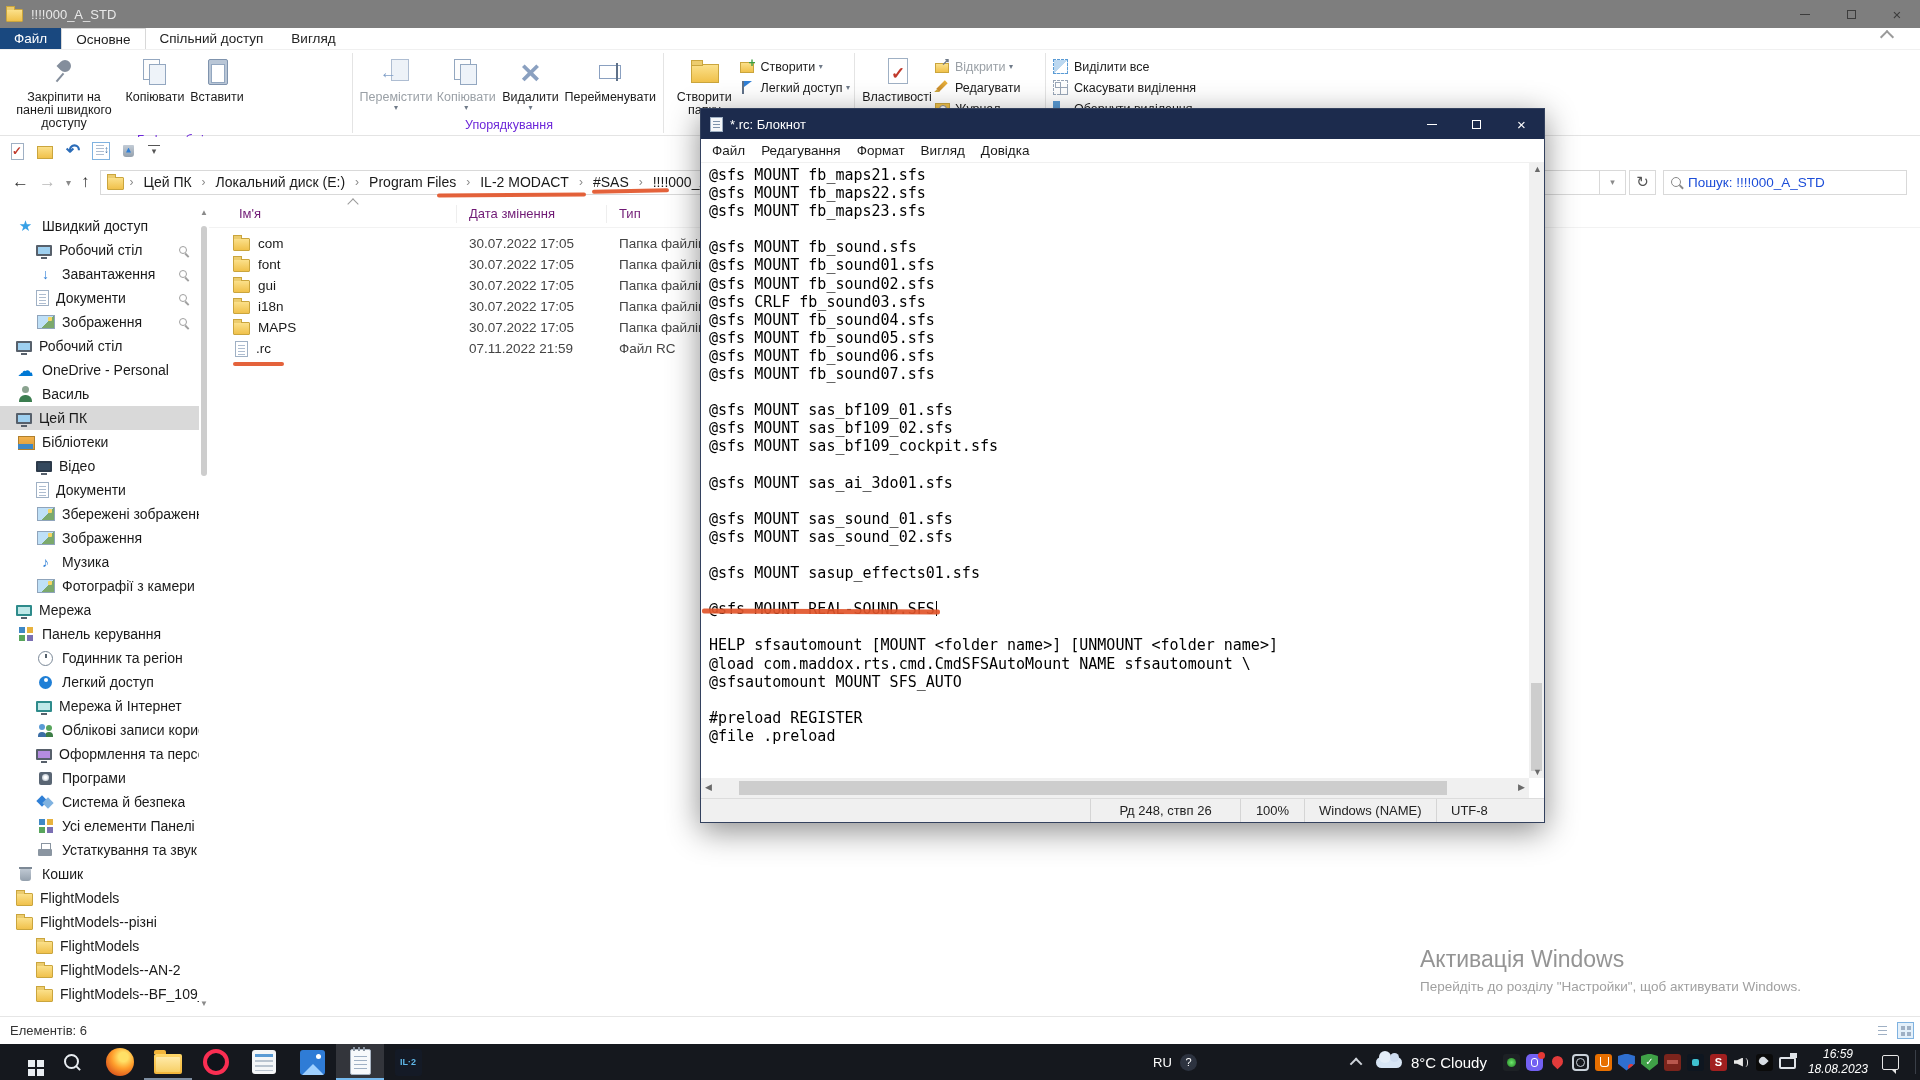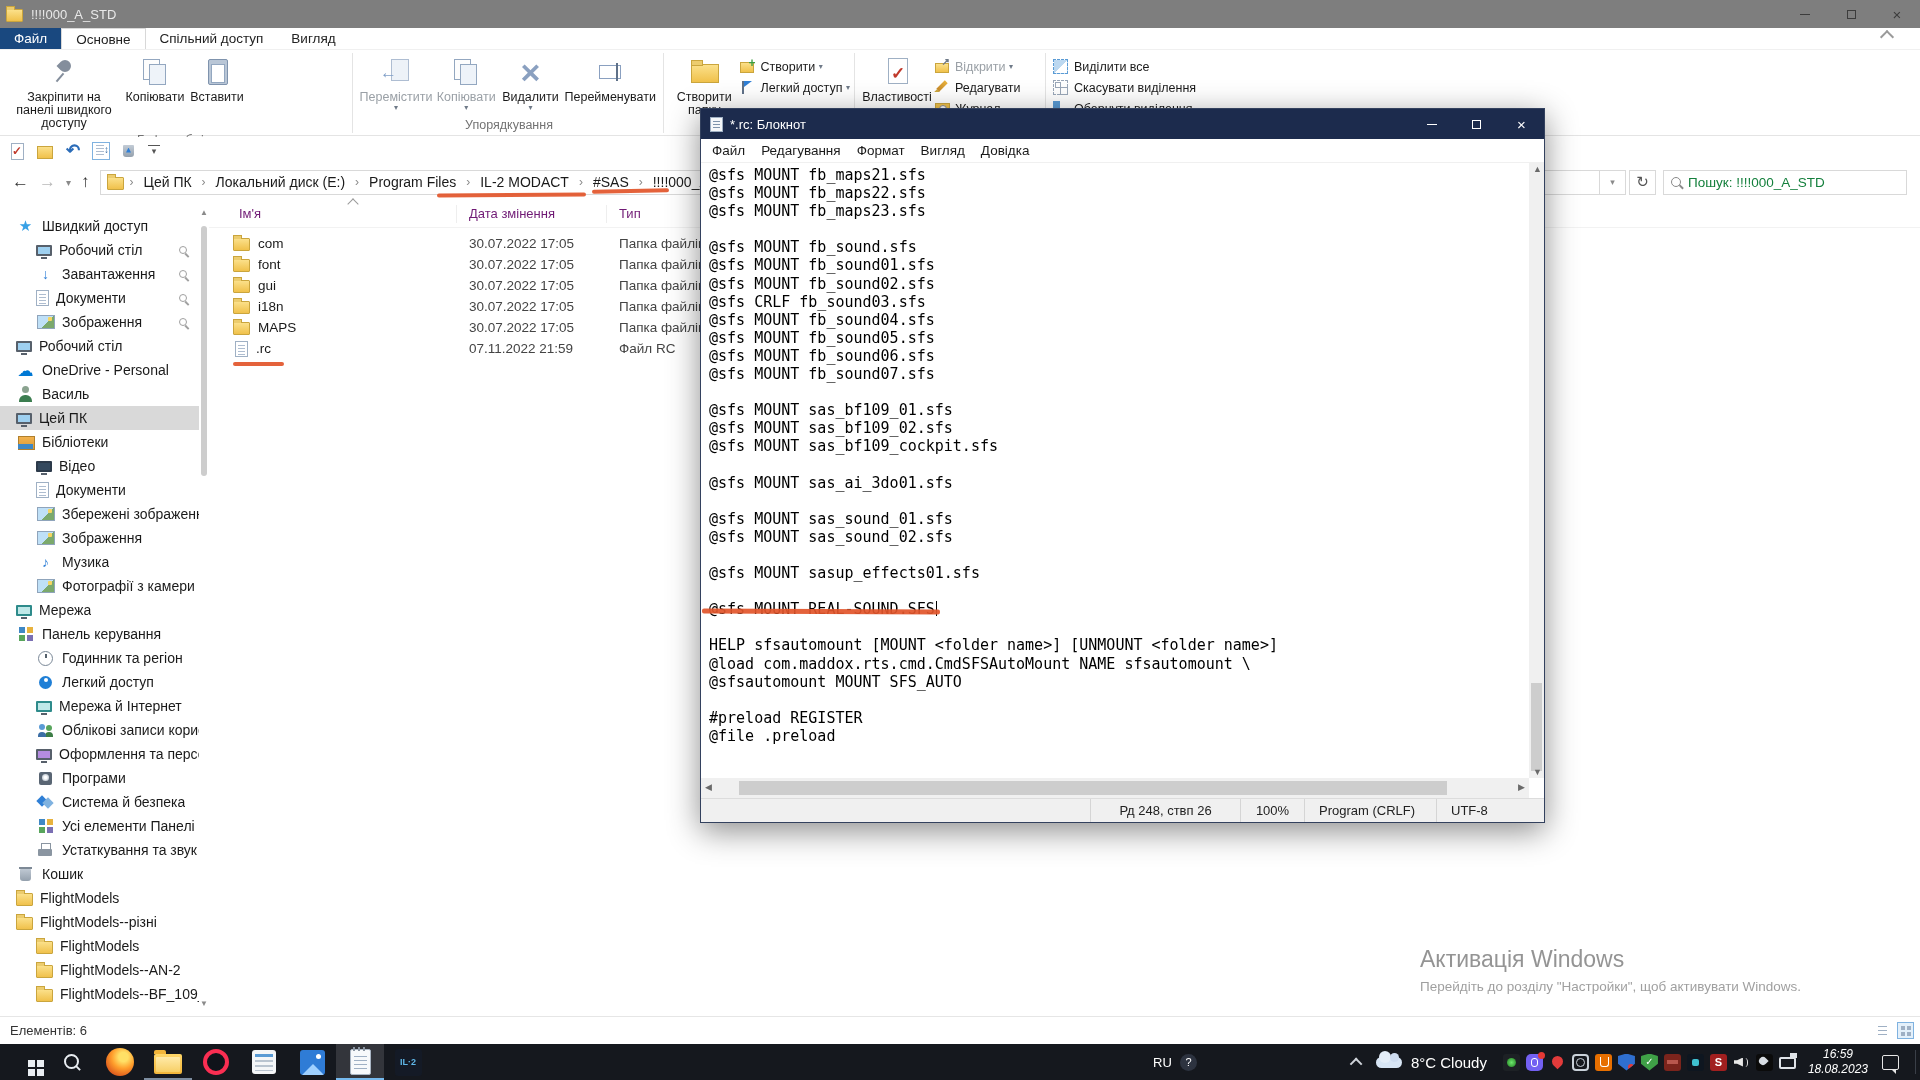--- a/index.html
+++ b/index.html
@@ -19,21 +19,21 @@
   .tabrow{position:absolute;left:0;top:28px;right:0;height:22px;background:#fff;display:flex;align-items:stretch;border-bottom:1px solid #f0f0f0;}
   .tab{padding:0 14px;font-size:13.5px;display:flex;align-items:center;color:#222;}
   .tab.file{background:#19487f;color:#fff;}
   .tab.sel{border:1px solid #d8d8d8;border-bottom:none;background:#fff;}
   .ribcollapse{position:absolute;right:28px;top:32px;width:10px;height:10px;border-top:2px solid #9a9a9a;border-left:2px solid #9a9a9a;transform:rotate(45deg);}
 
   .ribbon{position:absolute;left:0;top:51px;right:0;height:85px;background:#fff;border-bottom:1px solid #e4e4e4;display:flex;}
   .rgroup{display:flex;flex-direction:column;padding:2px 4px 0 6px;position:relative;}
   .rgsep{width:1px;background:#e4e4e4;margin:2px 0;}
   .rgc{display:flex;flex:1;}
-  .rglabel{text-align:center;font-size:12.5px;color:#737373;height:18px;line-height:16px;}
+  .rglabel{text-align:center;font-size:12.5px;color:#6d28d9;height:18px;line-height:16px;}
   .bbtn{display:flex;flex-direction:column;align-items:center;justify-content:flex-start;padding:2px 3px;text-align:center;}
   .bbtn .blab{font-size:12.5px;color:#1a1a1a;line-height:13px;margin-top:2px;}
   .bbtn.dis .blab{color:#9aa0a6;}
   .dda{color:#6f7a88;font-size:8px;line-height:7px;}
   .scol{display:flex;flex-direction:column;justify-content:flex-start;padding-top:3px;}
   .sbtn{display:flex;align-items:center;height:21px;font-size:12.5px;color:#1a1a1a;white-space:nowrap;}
   .sbtn.dis{color:#9aa0a6;}
   .sbtn .sicon{margin-right:5px;}
 
   .bicon{width:36px;height:34px;position:relative;display:flex;align-items:center;justify-content:center;}
@@ -98,21 +98,21 @@
   .navarrows{display:flex;align-items:center;gap:10px;padding:0 10px 0 12px;font-size:17px;color:#333;}
   .navarrows .fwd{color:#b9b9b9;}
   .navarrows .small{font-size:10px;color:#8a8a8a;}
   .addrbox{height:25px;border:1px solid #d9d9d9;flex:1;display:flex;align-items:center;padding-left:6px;font-size:14px;color:#1a1a1a;background:#fff;}
   .crumb{display:flex;align-items:center;}
   .crumb .ct{padding:0 4px;}
   .crumb .csep{color:#8a8a8a;font-size:12px;padding:0 6px;}
   .crumbs > .crumb:last-child .csep{display:none;}
   .addrchev{width:26px;height:25px;border:1px solid #d9d9d9;border-left:none;display:flex;align-items:center;justify-content:center;color:#8a8a8a;font-size:9px;}
   .refbtn{width:27px;height:25px;border:1px solid #d9d9d9;margin-left:3px;display:flex;align-items:center;justify-content:center;color:#555;font-size:15px;}
-  .searchbox{width:244px;height:25px;border:1px solid #d9d9d9;margin:0 13px 0 7px;display:flex;align-items:center;padding-left:7px;color:#15803d;font-size:13.5px;gap:7px;}
+  .searchbox{width:244px;height:25px;border:1px solid #d9d9d9;margin:0 13px 0 7px;display:flex;align-items:center;padding-left:7px;color:#1d4ed8;font-size:13.5px;gap:7px;}
   .mag{width:10px;height:10px;border:1.5px solid #8a8a8a;border-radius:50%;position:relative;flex:none;}
   .mag::after{content:"";position:absolute;width:5px;height:1.5px;background:#8a8a8a;transform:rotate(45deg);right:-4px;bottom:-1px;}
 
   
   .main{position:absolute;left:0;top:200px;right:0;bottom:28px;background:#fff;}
   .sidebar{position:absolute;left:0;top:0;width:199px;bottom:0;overflow:hidden;padding-top:14px;}
   .sbi{height:24px;display:flex;align-items:center;padding-left:16px;font-size:14px;color:#1a1a1a;white-space:nowrap;overflow:hidden;}
   .sbi.ind1{padding-left:36px;}
   .sbi.selected{background:#d9d9d9;}
   .sbicon{width:19px;height:18px;display:flex;align-items:center;justify-content:center;margin-right:7px;flex:none;position:relative;}
@@ -793,21 +793,21 @@
     </div>
     <div class="np-hscroll">
       <span class="scar" style="left:4px;top:4px">◀</span>
       <span class="thumb"></span>
       <span class="scar" style="right:4px;top:4px">▶</span>
     </div>
     <div class="np-status">
       <div style="flex:1"></div>
       <div class="np-f pos">Рд 248, ствп 26</div>
       <div class="np-f zm">100%</div>
-      <div class="np-f eol">Program (CRLF)</div>
+      <div class="np-f eol">Windows (NAME)</div>
       <div class="np-f enc">UTF-8</div>
     </div>
   </div>
 
   <div class="watermark">
     <div class="w1">Активація Windows</div>
     <div class="w2">Перейдіть до розділу "Настройки", щоб активувати Windows.</div>
   </div>
 
   <div id="taskbar">

